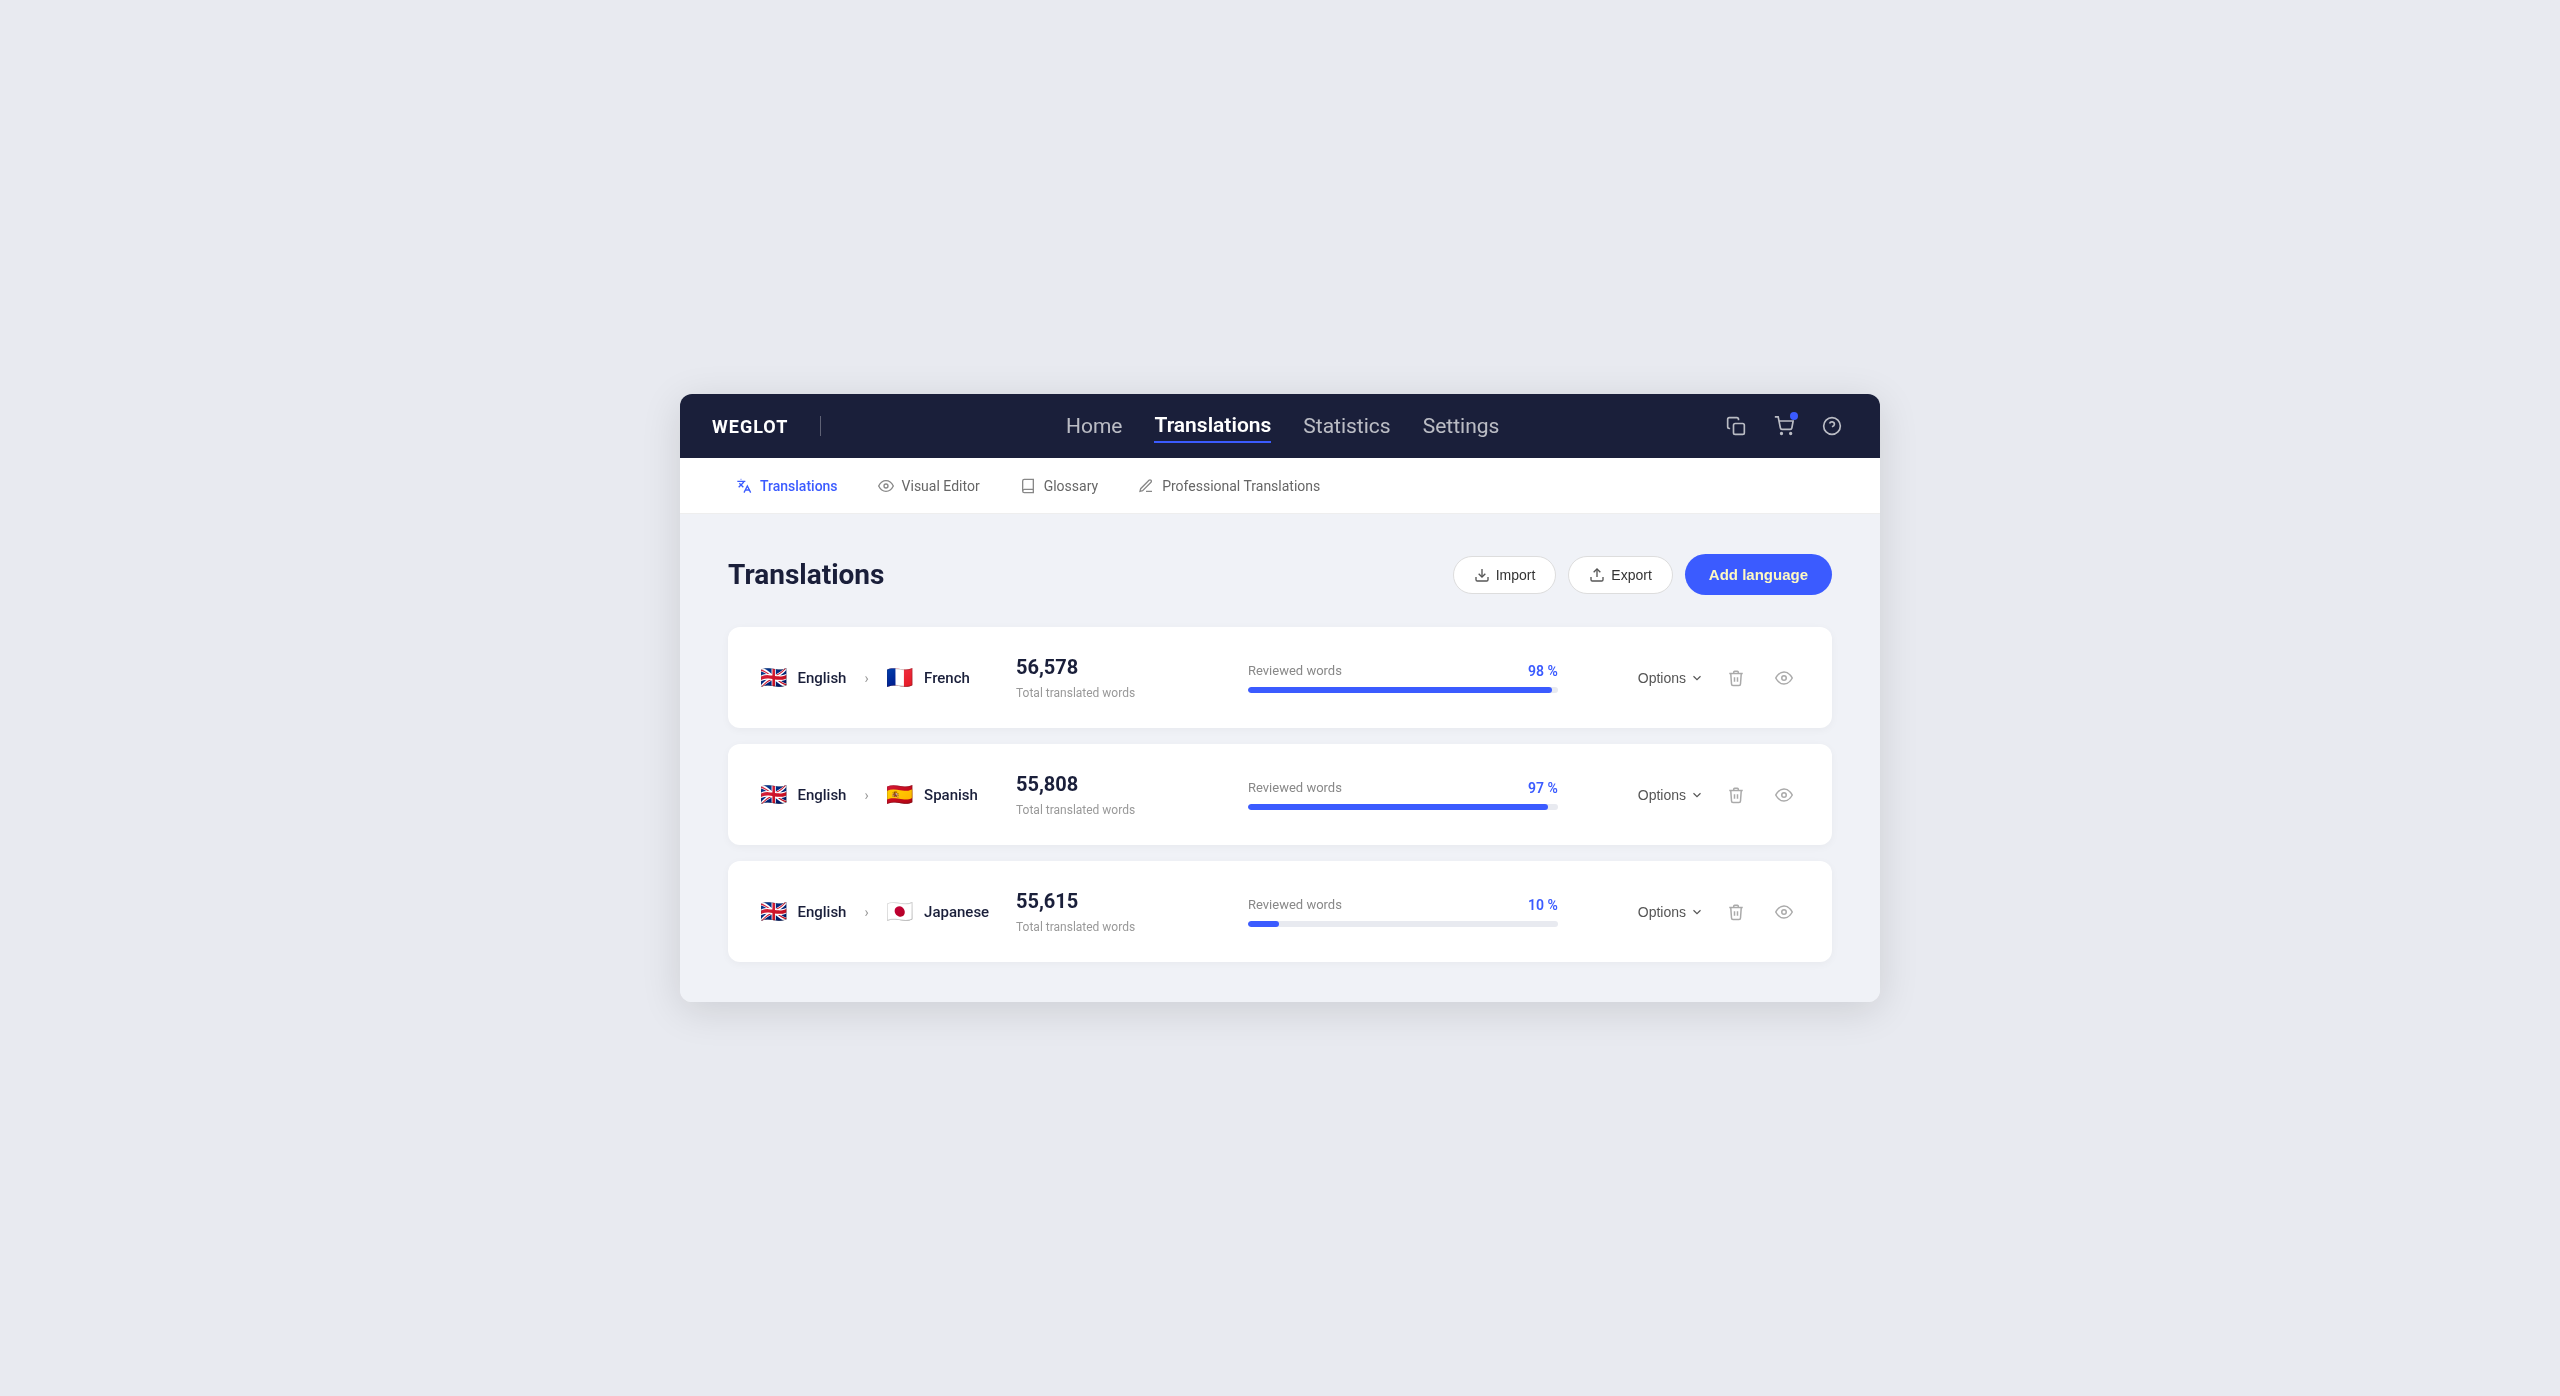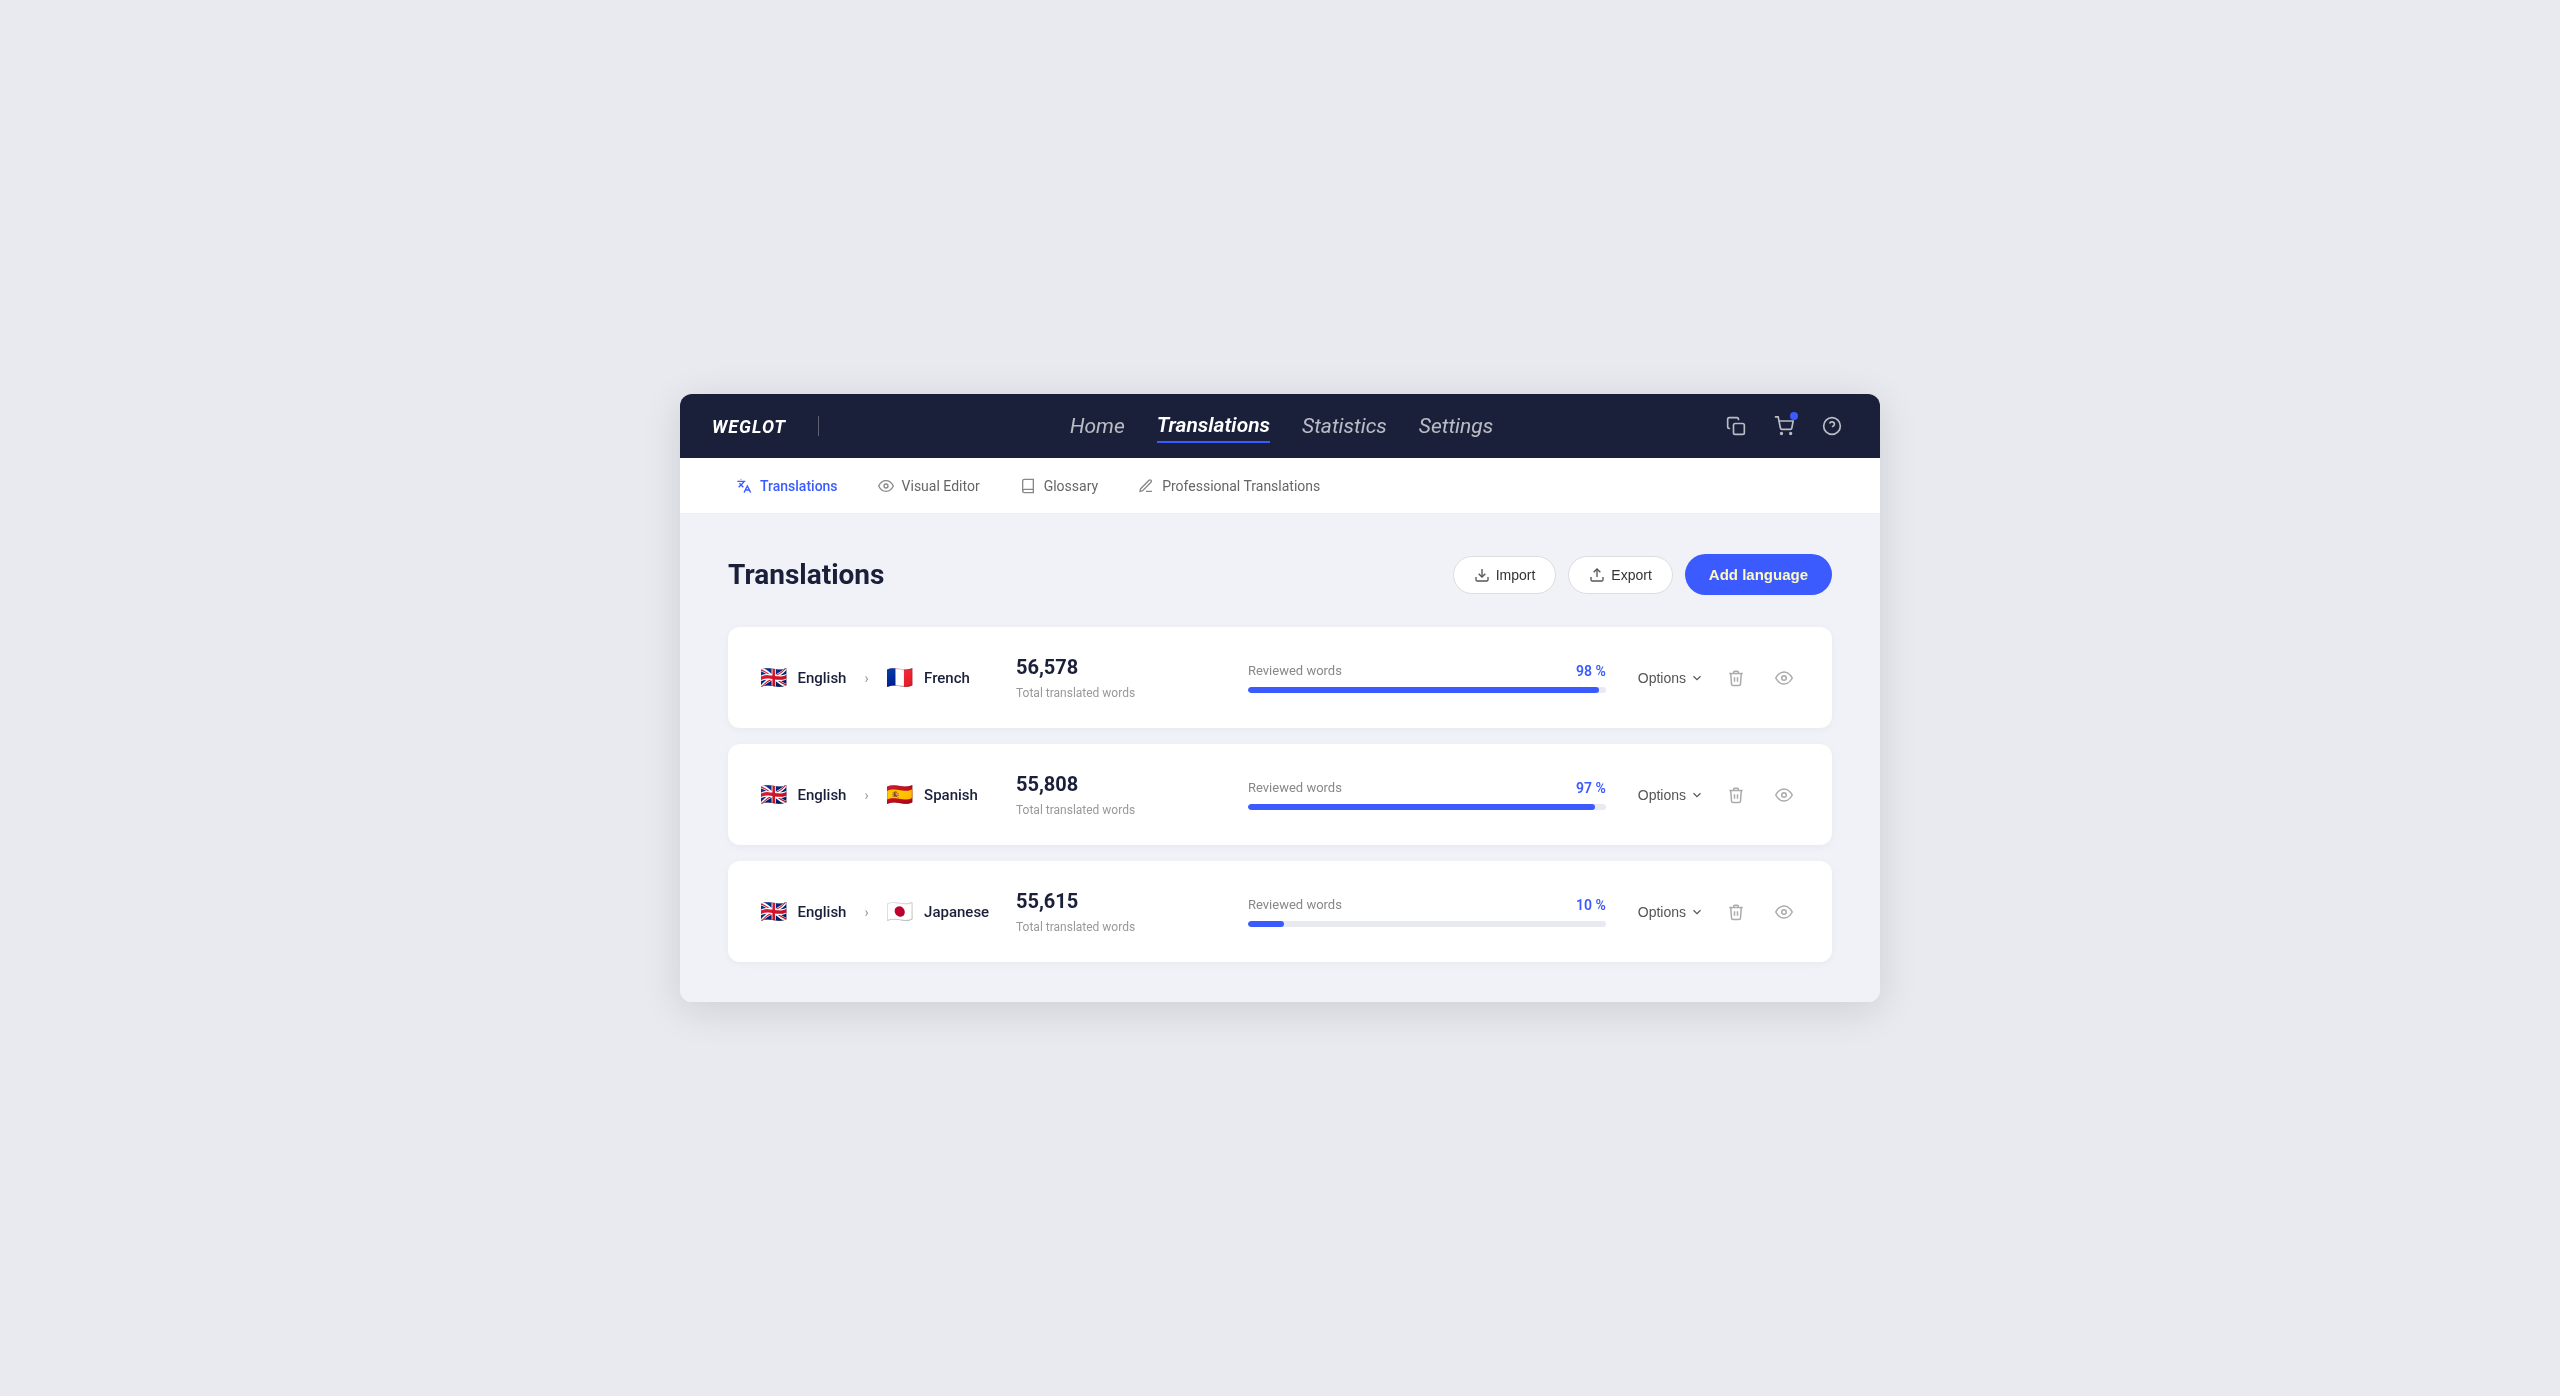--- a/index.html
+++ b/index.html
@@ -18,21 +18,20 @@
       overflow: hidden;
       box-shadow: 0 8px 40px rgba(0,0,0,0.12);
     }
     
     .top-nav {
       background: #1a1f3a;
       display: flex;
       align-items: center;
       padding: 0 32px;
       height: 64px;
-      font-style: italic;
     }
     .logo {
       color: #fff;
       font-weight: 700;
       font-size: 18px;
       letter-spacing: 1px;
       margin-right: 8px;
     }
     .logo-divider {
       width: 1px;
@@ -250,20 +249,21 @@
     .options-btn {
       display: flex;
       align-items: center;
       gap: 4px;
       background: none;
       border: none;
       color: #555;
       font-size: 14px;
       cursor: pointer;
       font-weight: 500;
+      margin-left: 48px;
     }
     .icon-btn {
       background: none;
       border: none;
       color: #aaa;
       font-size: 18px;
       cursor: pointer;
       display: flex;
       align-items: center;
       justify-content: center;

